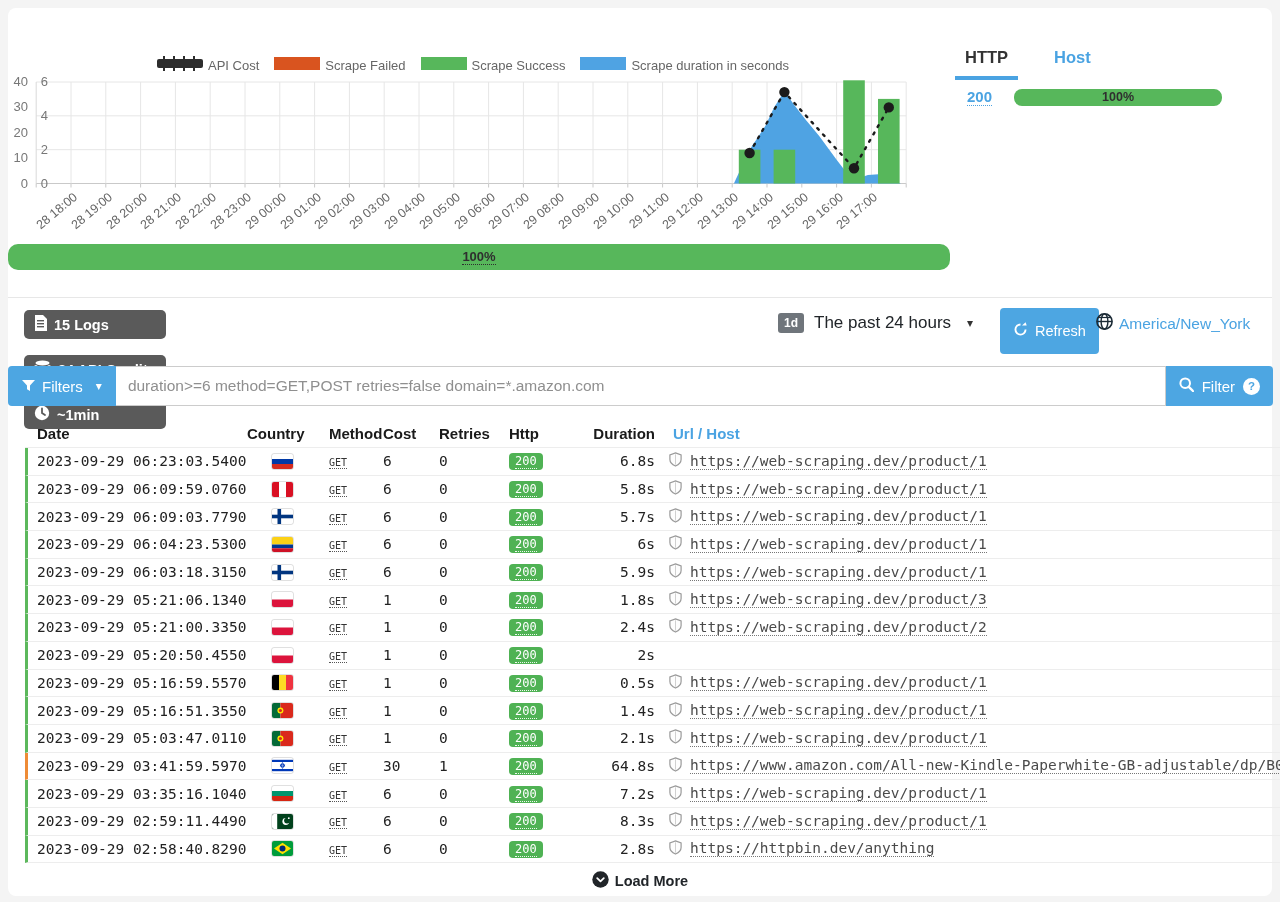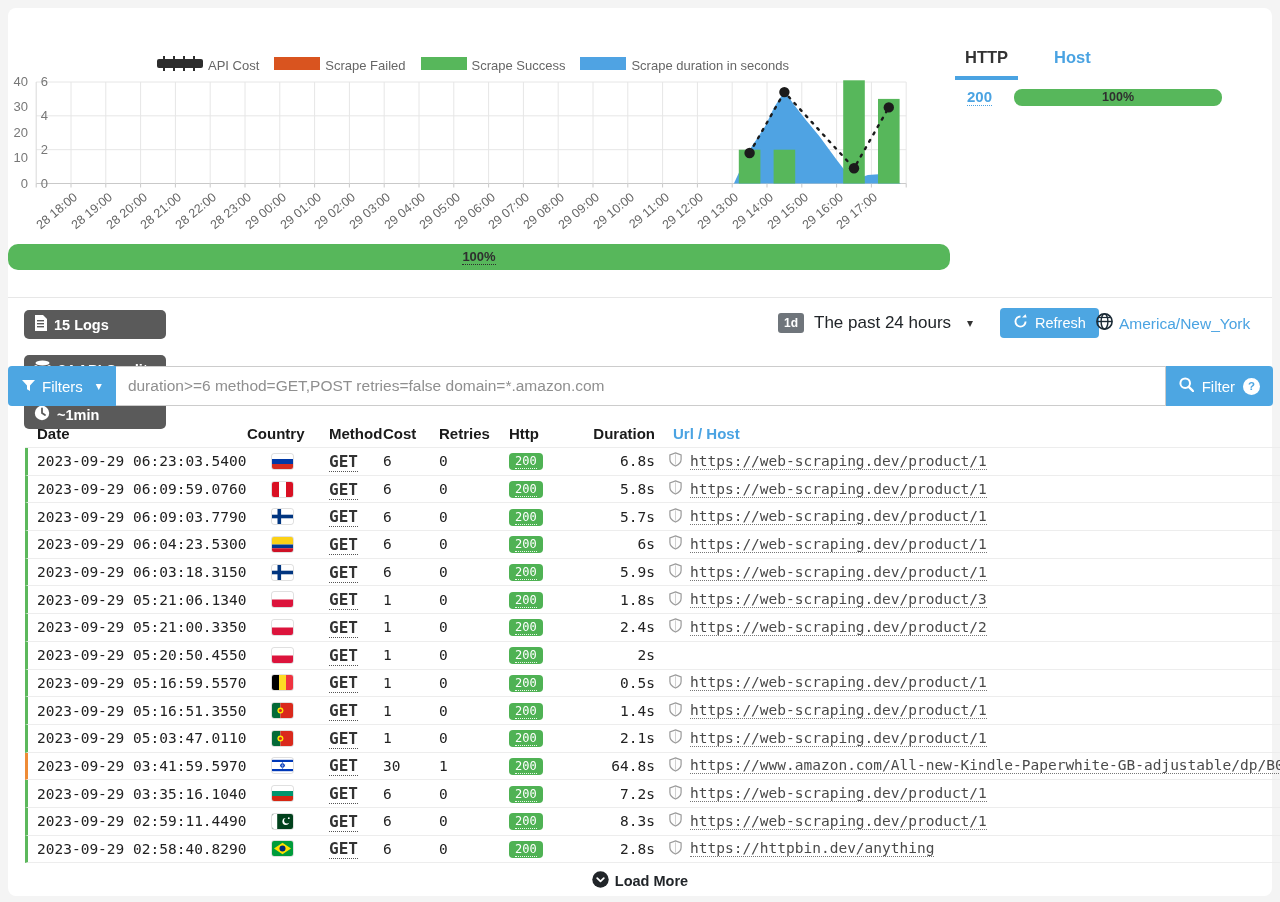--- a/index.html
+++ b/index.html
@@ -33,21 +33,21 @@
   .divider{position:absolute;left:0;top:289px;width:1264px;border-top:1px solid #e7e7e7;}
 
   
   .toolbar{position:absolute;left:0;top:302px;width:1264px;height:34px;}
   .badges{position:absolute;left:16px;top:0;display:flex;gap:16px;flex-direction:column;}
   .badge-dark{display:flex;align-items:center;gap:7px;background:#5a5a5a;color:#fff;font-size:14.5px;font-weight:bold;border-radius:5px;padding:5px 10px;}
   .range{position:absolute;left:770px;top:3px;display:flex;align-items:center;gap:10px;cursor:pointer;}
   .badge-1d{background:#6f757b;color:#ffffff;font-size:12px;font-weight:bold;border-radius:3px;padding:3px 6px;}
   .range-label{font-size:17px;color:#212529;}
   .caret{font-size:12px;color:#333;margin-left:6px;}
-  .btn-refresh{position:absolute;left:992px;top:-2px;display:flex;align-items:center;gap:7px;background:#4da6e2;color:#fff;font-size:14.5px;border:none;border-radius:4px;padding:6px 13px;cursor:pointer;}
+  .btn-refresh{position:absolute;left:992px;top:-2px;display:flex;align-items:center;gap:7px;background:#4da6e2;color:#fff;font-size:14.5px;border:none;border-radius:4px;padding:14px 13px;cursor:pointer;}
   .tz{position:absolute;left:1088px;top:3px;display:flex;align-items:center;gap:6px;}
   .tz a{color:#4aa3e2;font-size:15.5px;text-decoration:none;}
 
   
   .filter-group{position:absolute;left:0;top:358px;width:1265px;height:40px;display:flex;}
   .btn-filters{display:flex;align-items:center;gap:7px;background:#4da6e2;color:#fff;font-size:15px;border:none;border-radius:4px 0 0 4px;padding:0 14px;cursor:pointer;}
   .filter-input{flex:1;border:1px solid #ccc;border-left:none;padding:0 12px;font-size:15.5px;color:#555;outline:none;}
   .filter-input::placeholder{color:#8f8f8f;}
   .btn-filter{display:flex;align-items:center;gap:8px;background:#4da6e2;color:#fff;font-size:15px;border:none;border-radius:0 4px 4px 0;padding:0 13px;cursor:pointer;}
   .help-circle{width:17px;height:17px;background:#fff;color:#4da6e2;border-radius:50%;font-size:11.5px;font-weight:bold;display:flex;align-items:center;justify-content:center;}
@@ -58,21 +58,21 @@
   .thead{height:27px;font-size:15px;font-weight:bold;color:#1a1a1a;padding-left:12px;}
   .th-url{color:#4aa3e2;}
   .c-center{text-align:left;}
   .c-right{text-align:right;padding-right:6px;}
   .c-left-pad{padding-left:12px;}
   #rows{border-top:1px solid #ededed;}
   .trow{height:26.7px;border-bottom:1px solid #ededed;border-left:3px solid #5cb85c;padding-left:9px;font-size:14.5px;color:#222;cursor:pointer;}
   .trow.orange{border-left-color:#ee8b36;}
   .c-date{font-size:14.5px;}
   .c-flag{display:flex;justify-content:center;}
-  .c-method a{color:#333;text-decoration:none;border-bottom:1px dotted #555;font-size:16px;font-weight:bold;}
+  .c-method a{color:#333;text-decoration:none;border-bottom:1px dotted #555;font-size:10px;}
   .badge-200{display:inline-block;background:#4fb254;color:#fff;font-size:12px;border-radius:4px;padding:1px 6px 2px 6px;line-height:14px;}
   .badge-200 i{font-style:normal;border-bottom:1px dotted rgba(255,255,255,.9);}
   .c-url{display:flex;align-items:center;gap:8px;padding-left:8px;overflow:hidden;white-space:nowrap;}
   .c-url a{color:#4a4a4a;text-decoration:none;border-bottom:1px dotted #777;font-size:14.5px;white-space:nowrap;}
   .scroll-strip{position:absolute;left:1256px;top:27px;width:8px;height:415px;background:#ececec;border-radius:4px;}
 
   
   .load-more{position:absolute;left:0;top:862px;width:1264px;display:flex;justify-content:center;}
   .load-more button{display:flex;align-items:center;gap:6px;background:none;border:none;font-family:"Liberation Sans",sans-serif;font-size:14.5px;font-weight:bold;color:#212529;cursor:pointer;}
 </style>

